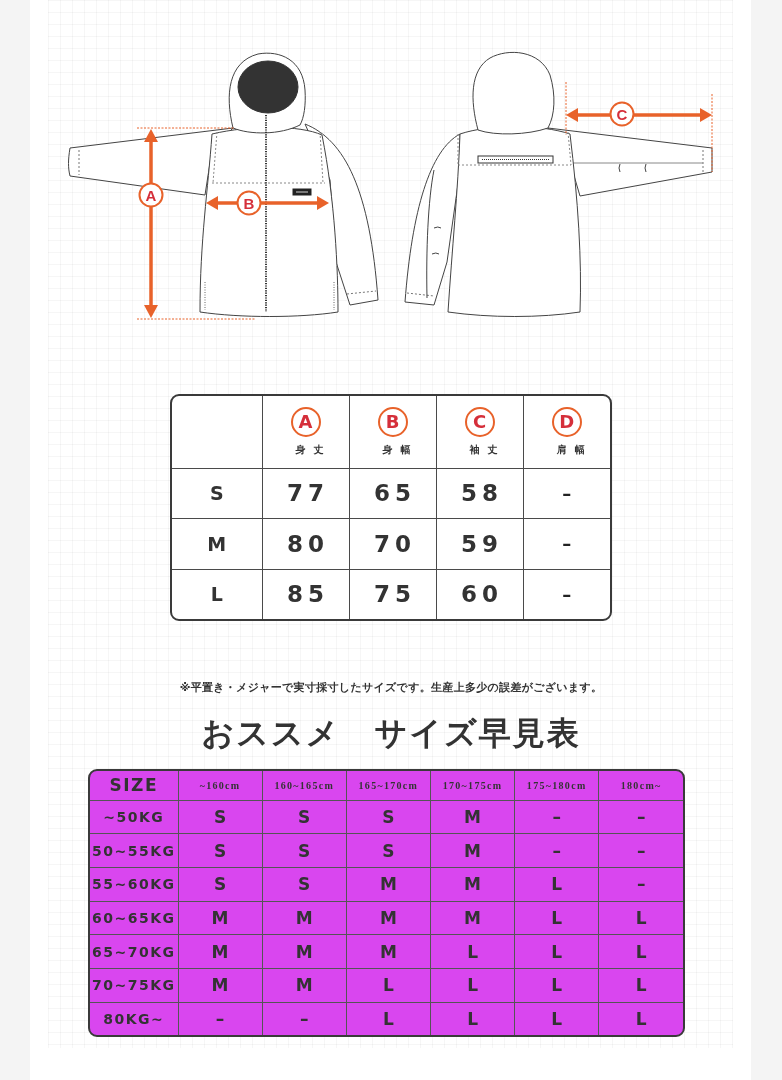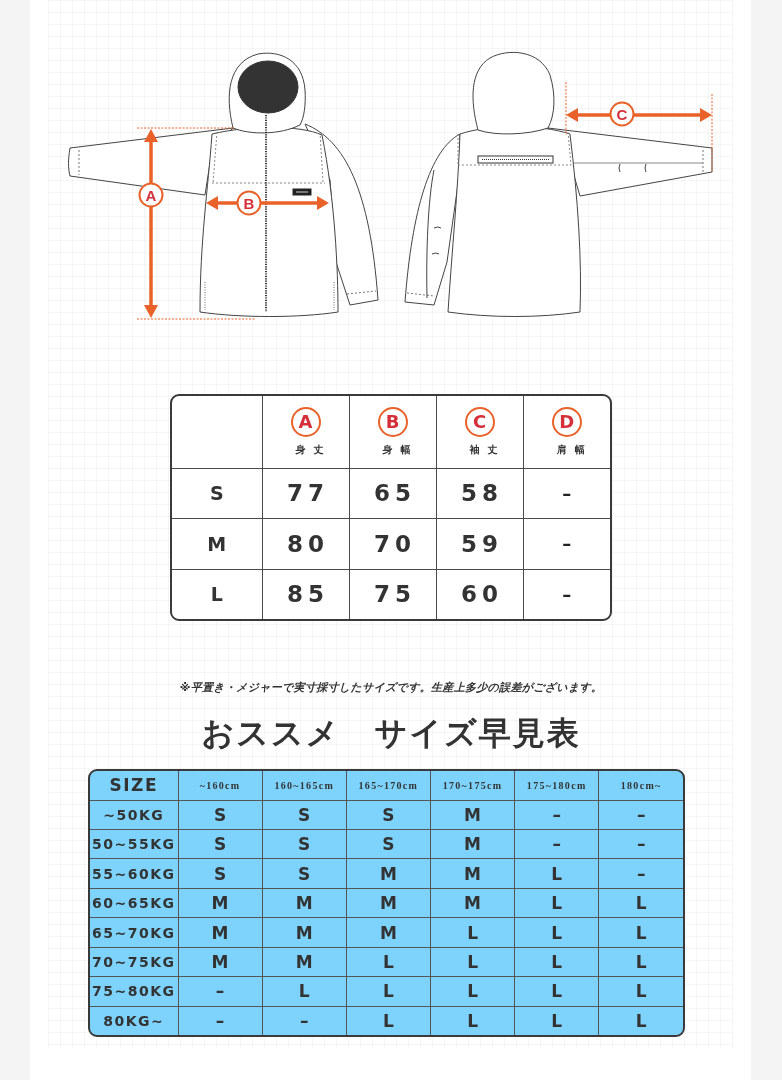--- a/index.html
+++ b/index.html
@@ -42,32 +42,32 @@
     border:2px solid #e8622a; color:#d52f3a; font-weight:bold; font-size:18px;
     line-height:26px; text-align:center; box-sizing:content-box;
   }
   .meas .sub { font-size:10px; font-weight:bold; letter-spacing:8px; margin-top:6px; color:#333; padding-left:16px; }
   .meas .sz { font-size:19px; font-weight:bold; color:#333; }
   .meas .val { font-size:23px; font-weight:bold; letter-spacing:5px; color:#333; padding-left:5px; }
   .meas .dash { font-size:18px; font-weight:bold; color:#222; }
 
   .note {
     position:absolute; left:0; width:782px; top:680px; text-align:center;
-    font-size:11px; font-weight:bold; color:#333; letter-spacing:0.3px;font-style:italic;
+    font-size:11px; font-weight:bold; color:#333; letter-spacing:0.3px;
   }
   .heading {
     position:absolute; left:0; width:782px; top:712px; text-align:center;
     font-size:32px; font-weight:bold; color:#333; letter-spacing:2px;
   }
 
   
   .chart {
     position:absolute; left:88px; top:769px; width:597px; height:268px;
     border:2.5px solid #3a3a3a; border-radius:9px; box-sizing:border-box;
-    background:#7dd3fc; overflow:hidden;
+    background:#d946ef; overflow:hidden;
   }
   .chart table { border-collapse:collapse; width:100%; height:100%; table-layout:fixed; }
   .chart td { border:1.3px solid #555; text-align:center; vertical-align:middle; padding:0; }
   .chart tr:first-child td { border-top:none; }
   .chart tr:last-child td { border-bottom:none; }
   .chart td:first-child { border-left:none; }
   .chart td:last-child { border-right:none; }
   .chart col.c0 { width:88px; }
   .chart tr.head { height:29px; }
   .chart .size-title { font-size:17px; font-weight:bold; letter-spacing:1.5px; color:#333; }
@@ -285,29 +285,20 @@
     <tr>
       <td class="wcell">70~75KG</td>
       <td class="cell">M</td>
       <td class="cell">M</td>
       <td class="cell">L</td>
       <td class="cell">L</td>
       <td class="cell">L</td>
       <td class="cell">L</td>
     </tr>
     <tr>
-      <td class="wcell">75~80KG</td>
-      <td class="cell">–</td>
-      <td class="cell">L</td>
-      <td class="cell">L</td>
-      <td class="cell">L</td>
-      <td class="cell">L</td>
-      <td class="cell">L</td>
-    </tr>
-    <tr>
       <td class="wcell">80KG~</td>
       <td class="cell">–</td>
       <td class="cell">–</td>
       <td class="cell">L</td>
       <td class="cell">L</td>
       <td class="cell">L</td>
       <td class="cell">L</td>
     </tr>
   </tbody>
     </table>

